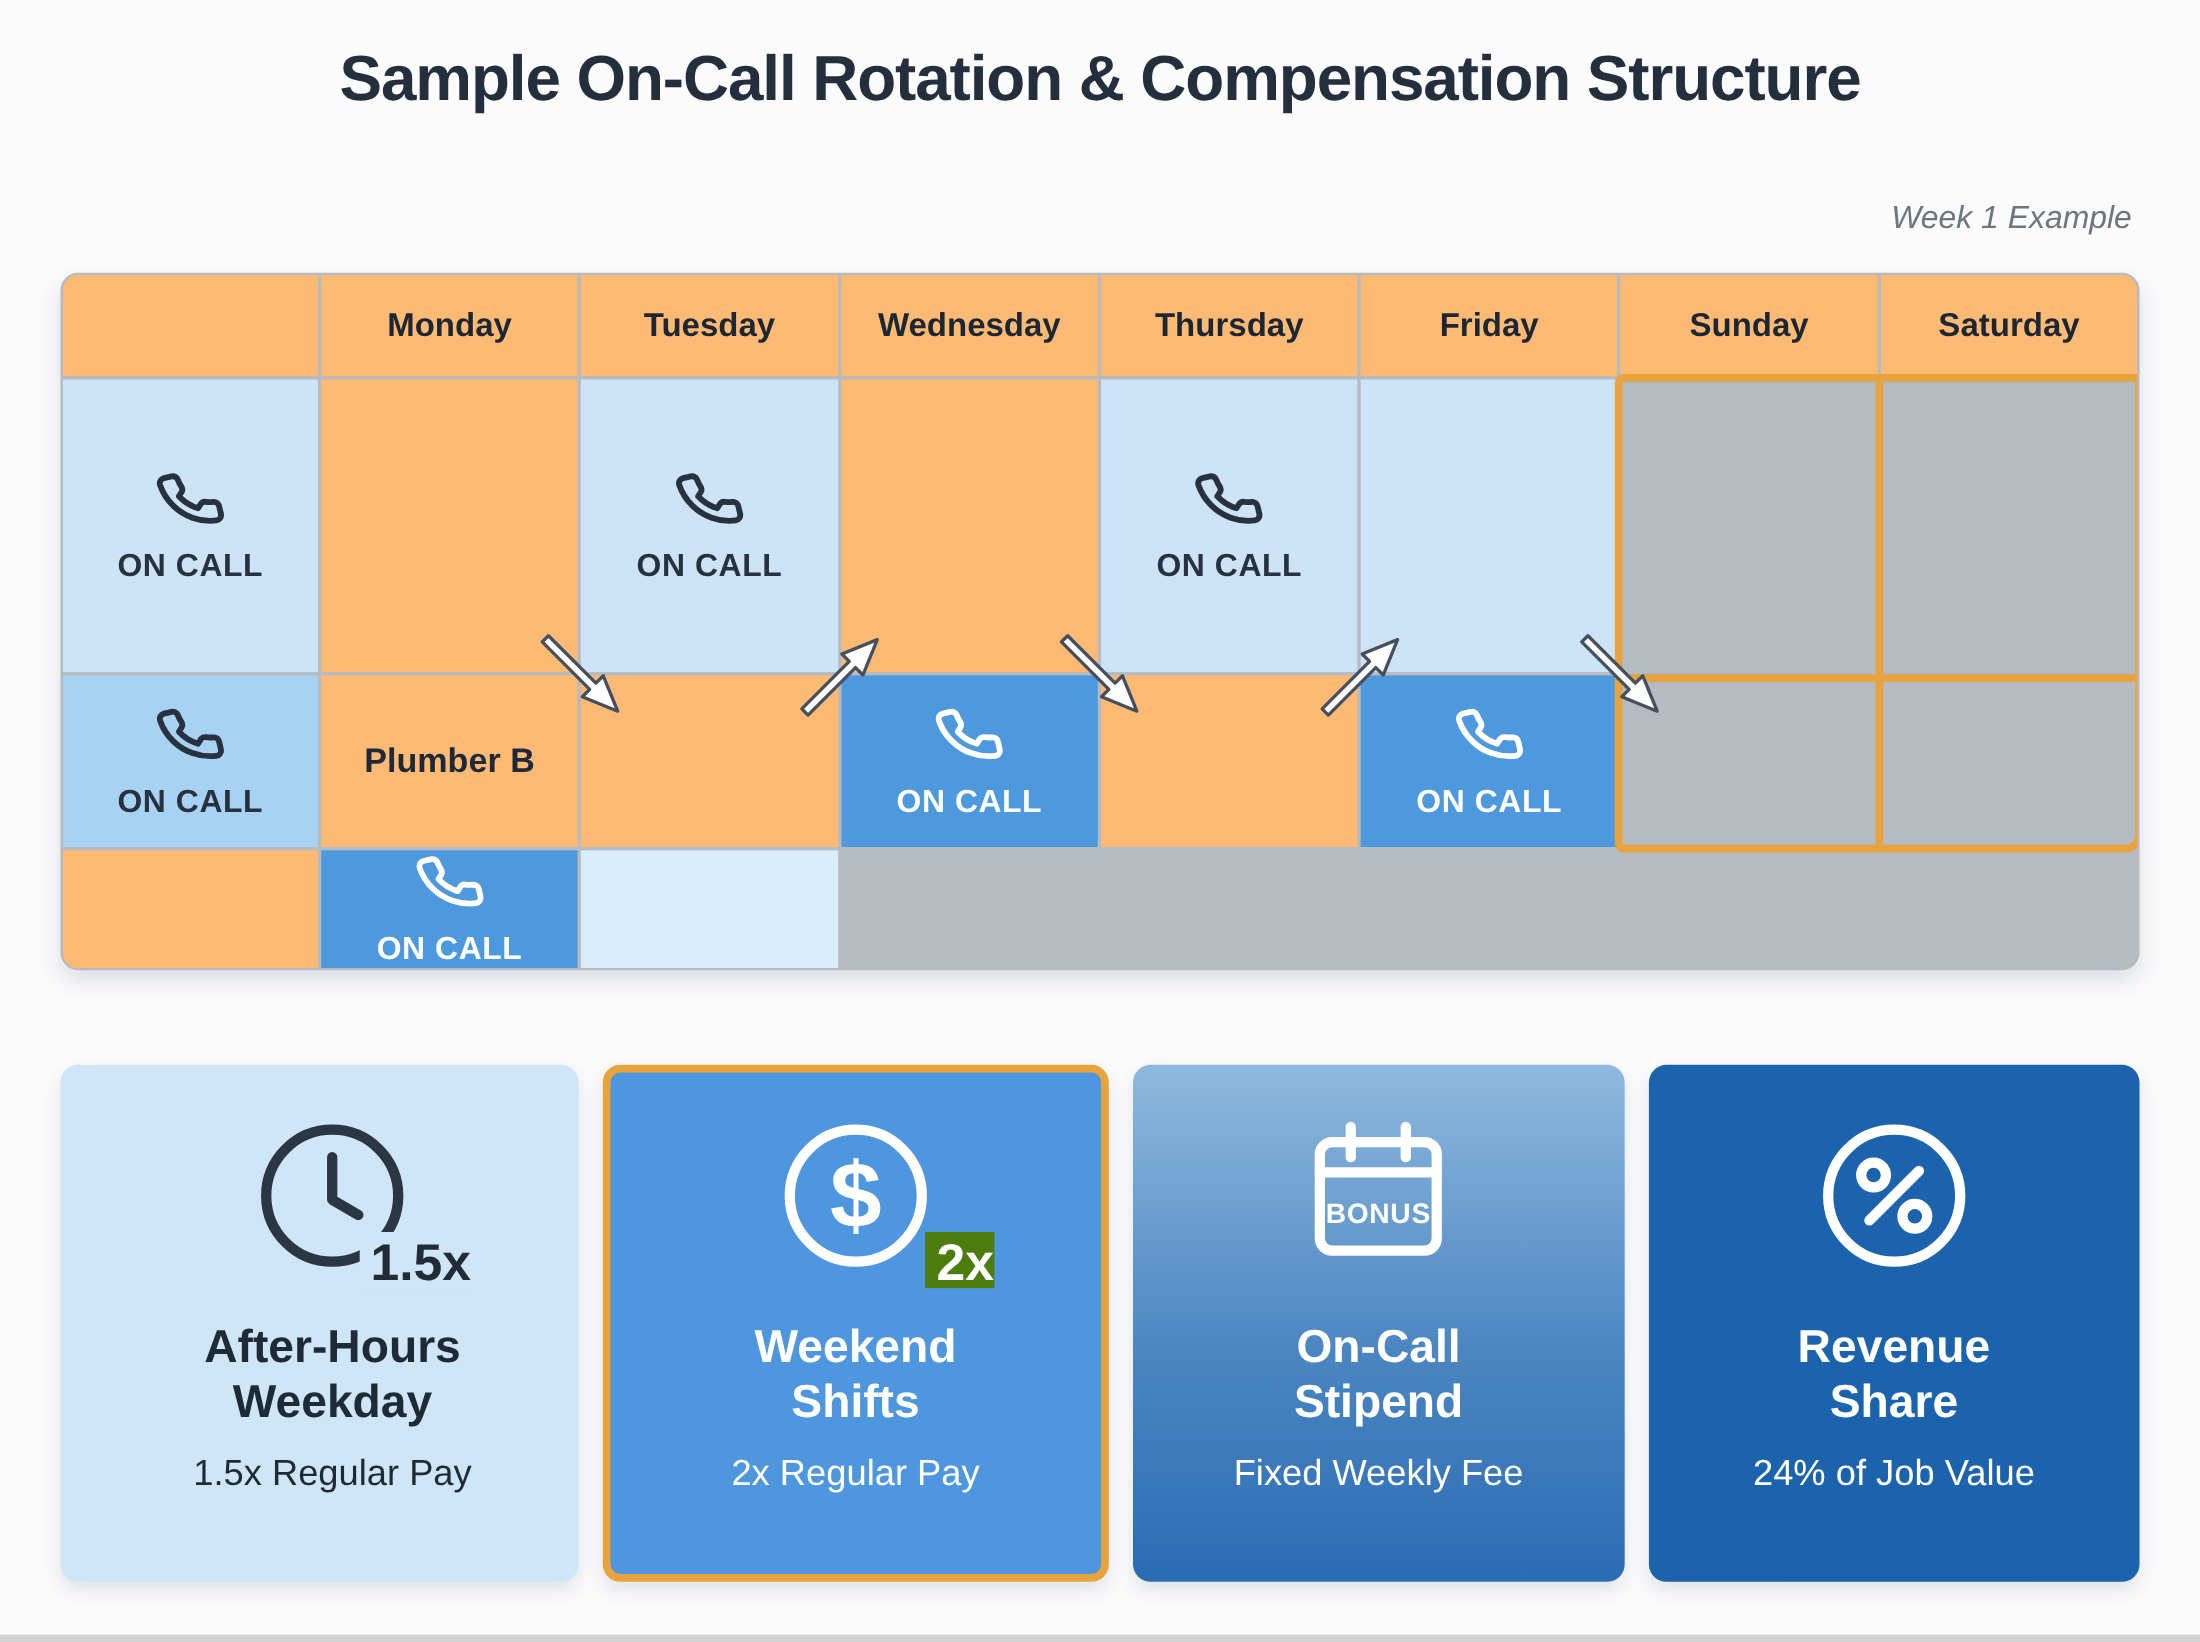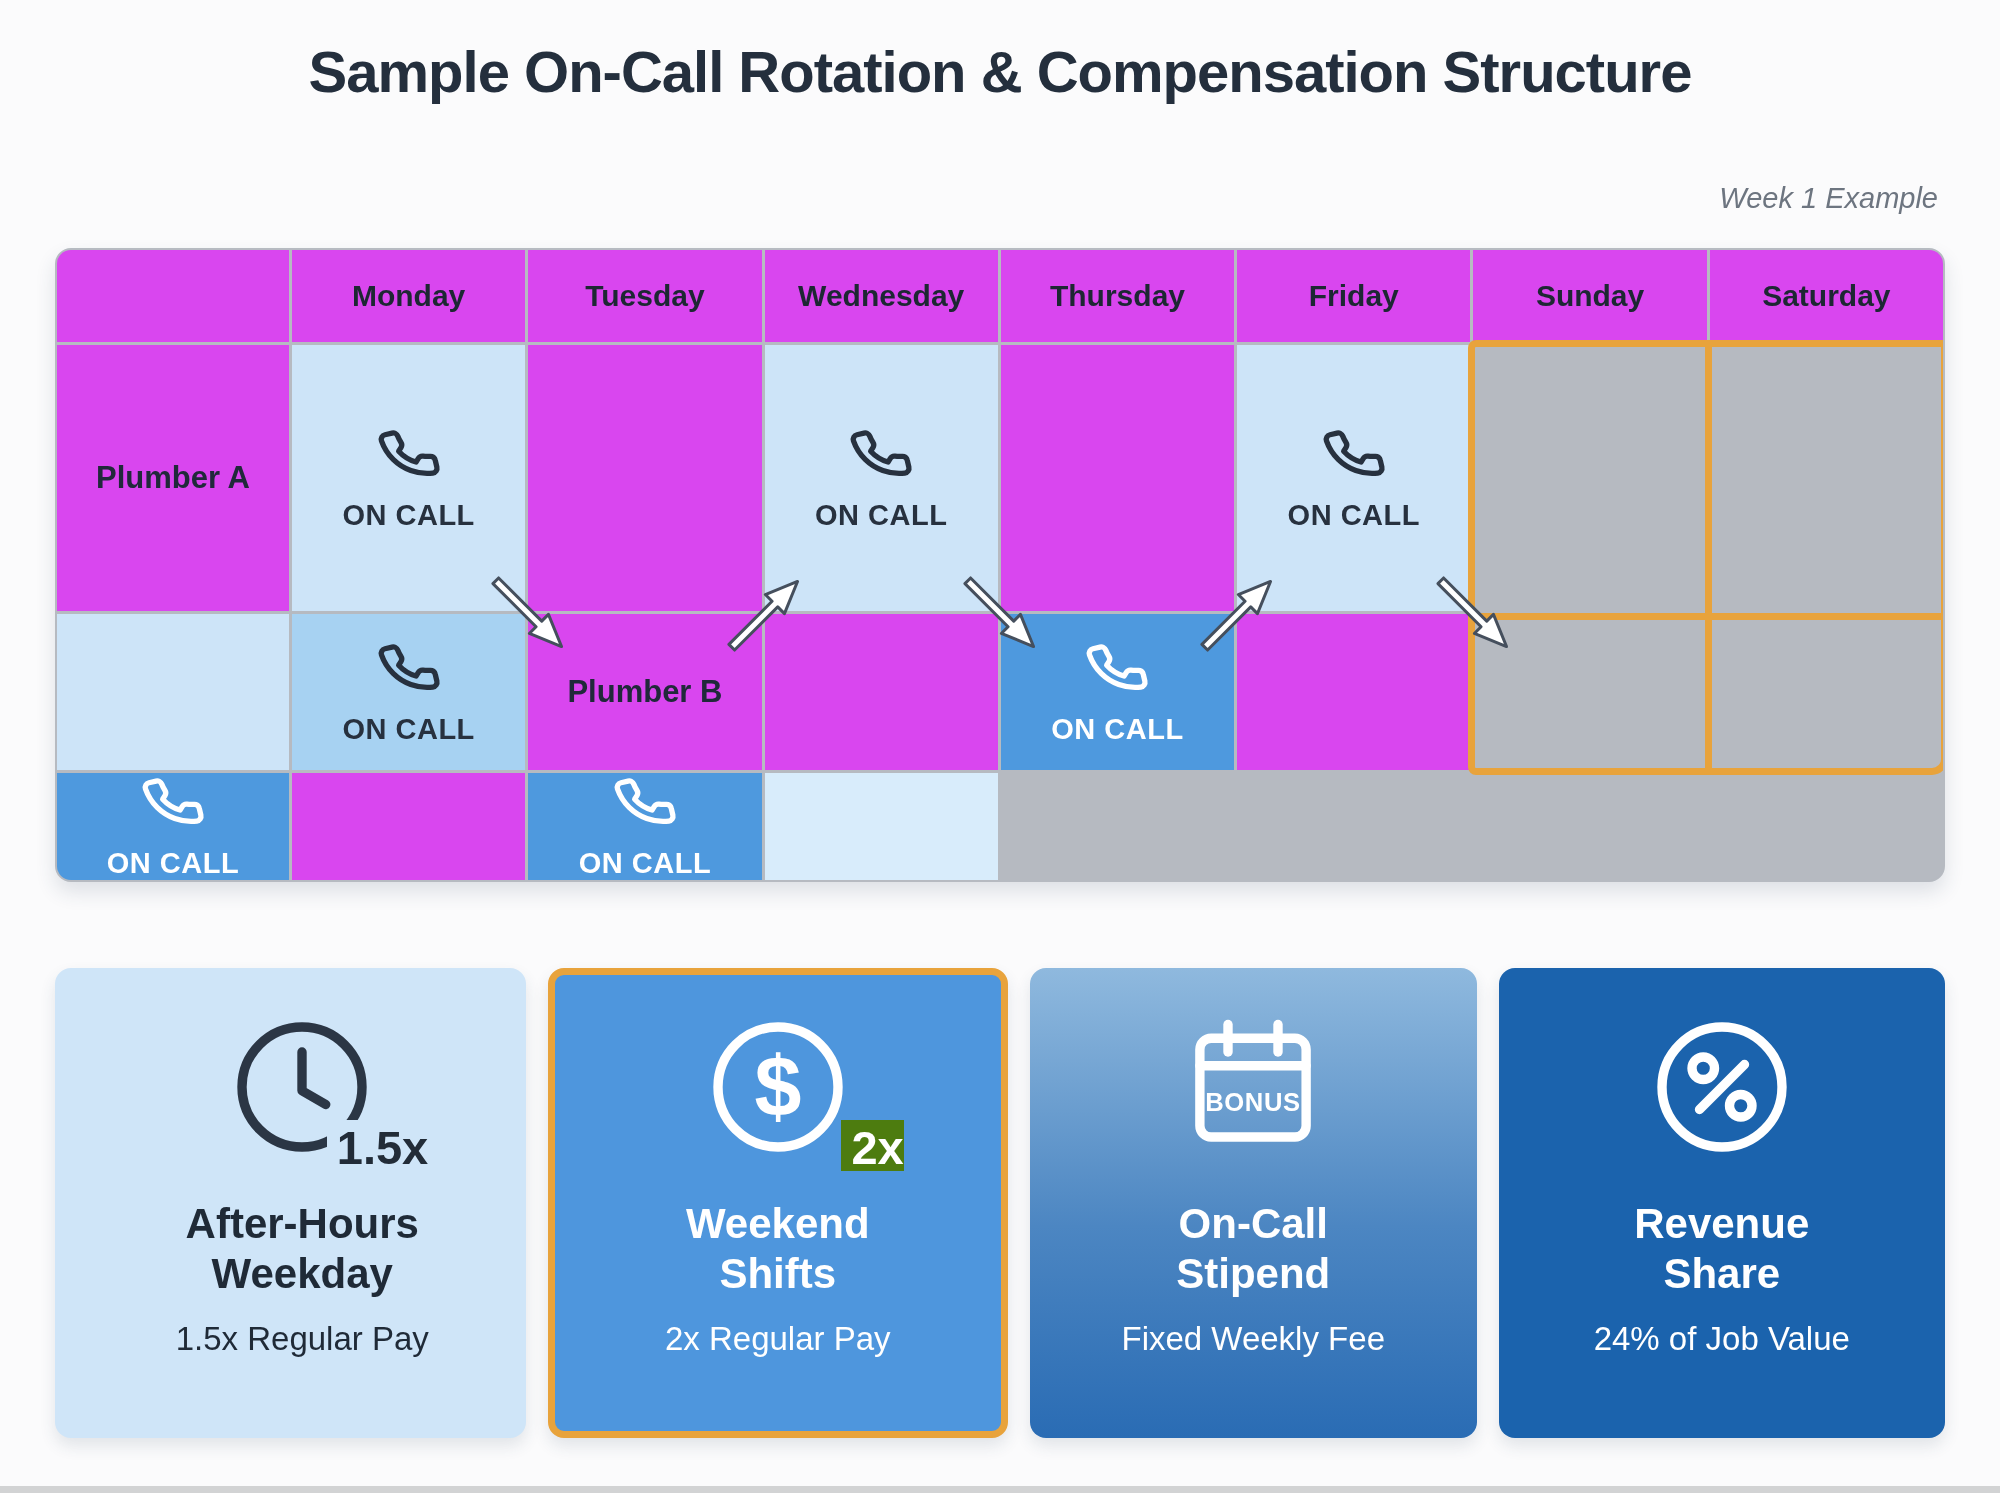--- a/index.html
+++ b/index.html
@@ -26,21 +26,21 @@
     box-shadow:0 10px 20px rgba(45,62,90,.14);
     box-sizing:border-box;overflow:visible;
   }
   .grid{
     display:grid;width:100%;height:100%;
     grid-template-columns:232px repeat(7,1fr);
     grid-template-rows:92px 266px 1fr;
     gap:3px;border-radius:14px;overflow:hidden;
   }
   .cell{
-    background:#d946ef;display:flex;flex-direction:column;
+    background:#fdba74;display:flex;flex-direction:column;
     align-items:center;justify-content:center;gap:16px;
   }
   .cell.hdr{font-size:30px;font-weight:bold;color:#1d2733;}
   .cell.rowlabel{font-size:31px;font-weight:bold;color:#20293a;}
   .cell.lite{background:#cde4f8;}
   .cell.sun-a{background:#a7d2f2;}
   .cell.med{background:#4e99de;}
   .cell.sun-b{background:#d8ecfb;}
   .phone{width:58px;height:58px;transform:rotate(-13deg);}
   .phone.dark{stroke:#27313f;}
@@ -111,21 +111,20 @@
 
     <div class="cell hdr"></div>
     <div class="cell hdr">Monday</div>
     <div class="cell hdr">Tuesday</div>
     <div class="cell hdr">Wednesday</div>
     <div class="cell hdr">Thursday</div>
     <div class="cell hdr">Friday</div>
     <div class="cell hdr">Sunday</div>
     <div class="cell hdr">Saturday</div>
 
-    <div class="cell rowlabel">Plumber A</div>
     <div class="cell lite">
       <svg class="phone dark" viewBox="0 0 24 24" fill="none" stroke-width="2.2" stroke-linecap="round" stroke-linejoin="round">
           <path d="M22 16.92v3a2 2 0 0 1-2.18 2 19.79 19.79 0 0 1-8.63-3.07 19.5 19.5 0 0 1-6-6 19.79 19.79 0 0 1-3.07-8.67A2 2 0 0 1 4.11 2h3a2 2 0 0 1 2 1.72 12.84 12.84 0 0 0 .7 2.81 2 2 0 0 1-.45 2.11L8.09 9.91a16 16 0 0 0 6 6l1.27-1.27a2 2 0 0 1 2.11-.45 12.84 12.84 0 0 0 2.81.7A2 2 0 0 1 22 16.92z"></path>
         </svg>
       <span class="oncall dark">ON CALL</span>
     </div>
     <div class="cell"></div>
     <div class="cell lite">
       <svg class="phone dark" viewBox="0 0 24 24" fill="none" stroke-width="2.2" stroke-linecap="round" stroke-linejoin="round">
           <path d="M22 16.92v3a2 2 0 0 1-2.18 2 19.79 19.79 0 0 1-8.63-3.07 19.5 19.5 0 0 1-6-6 19.79 19.79 0 0 1-3.07-8.67A2 2 0 0 1 4.11 2h3a2 2 0 0 1 2 1.72 12.84 12.84 0 0 0 .7 2.81 2 2 0 0 1-.45 2.11L8.09 9.91a16 16 0 0 0 6 6l1.27-1.27a2 2 0 0 1 2.11-.45 12.84 12.84 0 0 0 2.81.7A2 2 0 0 1 22 16.92z"></path>

